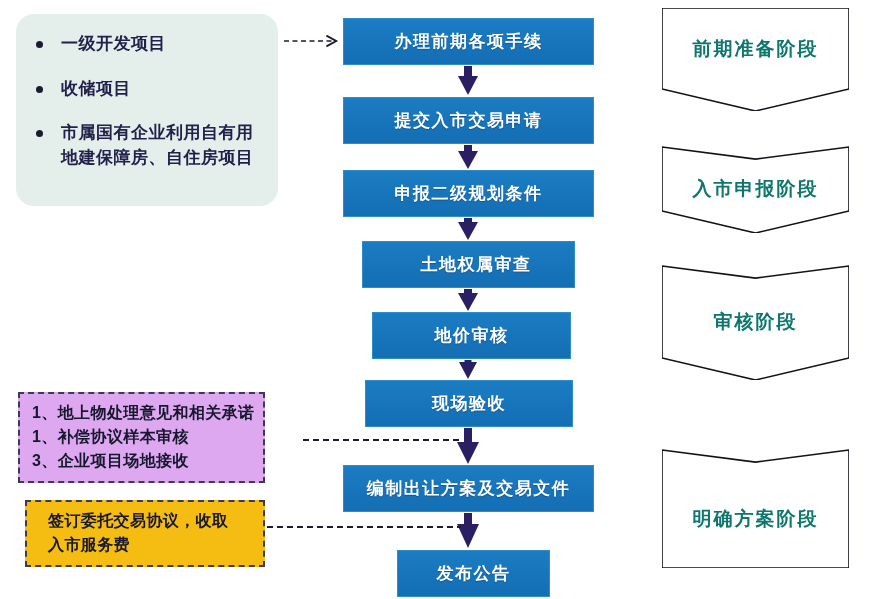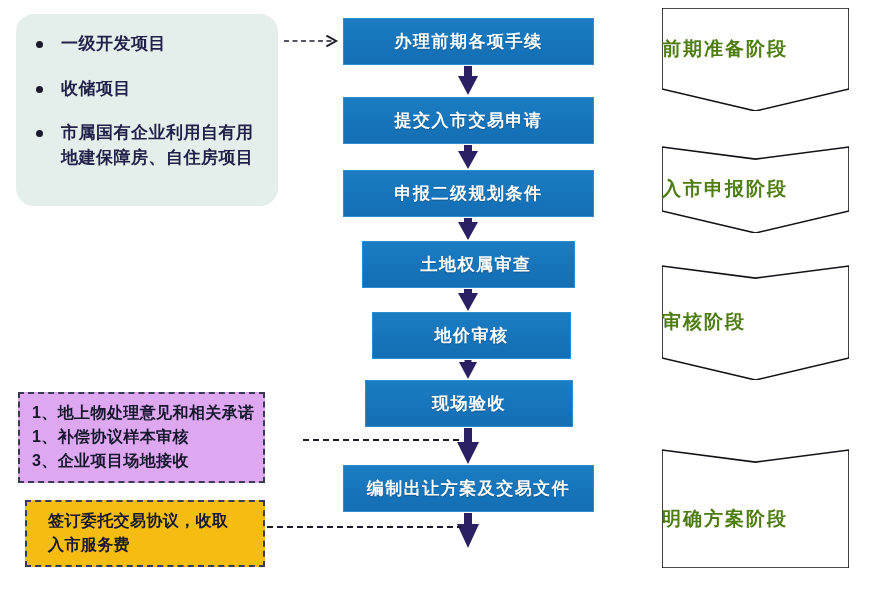--- a/index.html
+++ b/index.html
@@ -117,23 +117,24 @@
     position: absolute;
     left: 662px;
     width: 187px;
     z-index: 2;
   }
   .phase svg { display: block; width: 100%; height: 100%; }
   .phase-label {
     position: absolute;
     left: 0;
     width: 100%;
+    text-align: center;
     font-size: 19px;
     font-weight: bold;
-    color: #4d7c0f;
+    color: #0f766e;
     letter-spacing: 2px;
     pointer-events: none;
   }
 </style>
 </head>
 <body>
 
 <div id="canvas">
 
   <svg id="connectors" viewBox="0 0 870 599" xmlns="http://www.w3.org/2000/svg">
@@ -219,20 +220,23 @@
   </div>
   <div class="proc-box" id="step-5" style="left: 372px; top: 312px; width: 199px; height: 47px;">
     <span>地价审核</span>
   </div>
   <div class="proc-box" id="step-6" style="left: 365px; top: 380px; width: 208px; height: 47px;">
     <span>现场验收</span>
   </div>
   <div class="proc-box" id="step-7" style="left: 343px; top: 465px; width: 251px; height: 47px;">
     <span>编制出让方案及交易文件</span>
   </div>
+  <div class="proc-box" id="step-8" style="left: 397px; top: 550px; width: 153px; height: 47px;">
+    <span>发布公告</span>
+  </div>
 
   <div class="callout callout-purple" id="callout-purple" style="left: 18px; top: 392px; width: 247px;">
     <div class="callout-line">1、地上物处理意见和相关承诺</div>
     <div class="callout-line">1、补偿协议样本审核</div>
     <div class="callout-line">3、企业项目场地接收</div>
   </div>
 
   <div class="callout callout-yellow" id="callout-yellow" style="left: 25px; top: 500px; width: 240px; padding-left: 21px;">
     <div class="callout-line">签订委托交易协议，收取</div>
     <div class="callout-line">入市服务费</div>

